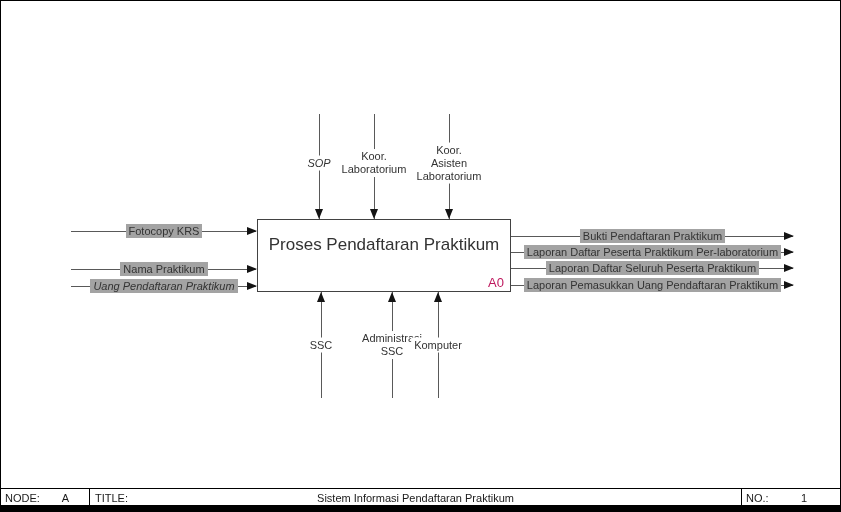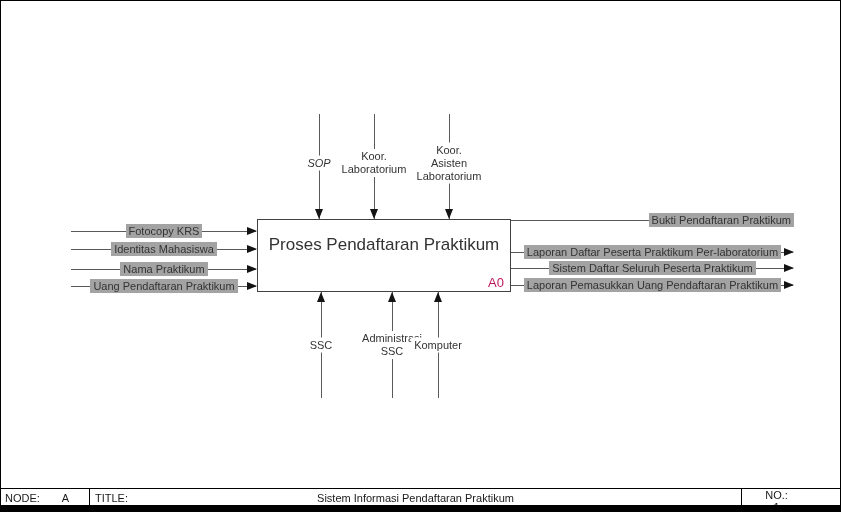--- a/index.html
+++ b/index.html
@@ -141,21 +141,20 @@
     position: absolute;
     left: 0; right: 0;
     text-align: center;
     white-space: nowrap;
   }
   .tb-no {
     width: 99px;
     border-left: 1px solid #000;
     justify-content: space-between;
     padding: 0 33px 0 4px;
-    flex-direction: column;
   }
   .bottom-strip {
     position: absolute;
     left: 0; right: 0; bottom: 0;
     height: 6px;
     background: #000;
   }
 </style>
 </head>
 <body>
@@ -179,54 +178,49 @@
     <span class="label" style="top:49px;">Koor.
 Asisten
 Laboratorium</span>
   </div>
 
   <div class="h-conn" style="left:70px; top:222px; width:186px;">
     <span class="hline"></span>
     <span class="label">Fotocopy KRS</span>
     <span class="arrow-right"></span>
   </div>
-  <div class="h-conn" style="left:70px; top:240px; width:186px;">
-    <span class="hline"></span>
-    <span class="label">Identitas Mahasiswa</span>
-    <span class="arrow-right"></span>
-  </div>
   <div class="h-conn" style="left:70px; top:260px; width:186px;">
     <span class="hline"></span>
     <span class="label">Nama Praktikum</span>
     <span class="arrow-right"></span>
   </div>
-  <div class="h-conn" style="left:70px; top:277px; width:186px;">
+  <div class="h-conn" style="left:70px; top:277px; width:186px;font-style:italic;">
     <span class="hline"></span>
     <span class="label">Uang Pendaftaran Praktikum</span>
     <span class="arrow-right"></span>
   </div>
 
   <div class="process-box">
     <div class="process-title">Proses Pendaftaran Praktikum</div>
     <div class="node-id">A0</div>
   </div>
 
-  <div class="h-conn" style="left:510px; top:211px; width:283px;justify-content:flex-end;">
+  <div class="h-conn" style="left:510px; top:227px; width:283px;">
     <span class="hline"></span>
     <span class="label">Bukti Pendaftaran Praktikum</span>
     <span class="arrow-right"></span>
   </div>
   <div class="h-conn" style="left:510px; top:243px; width:283px;">
     <span class="hline"></span>
     <span class="label">Laporan Daftar Peserta Praktikum Per-laboratorium</span>
     <span class="arrow-right"></span>
   </div>
   <div class="h-conn" style="left:510px; top:259px; width:283px;">
     <span class="hline"></span>
-    <span class="label">Sistem Daftar Seluruh Peserta Praktikum</span>
+    <span class="label">Laporan Daftar Seluruh Peserta Praktikum</span>
     <span class="arrow-right"></span>
   </div>
   <div class="h-conn" style="left:510px; top:276px; width:283px;">
     <span class="hline"></span>
     <span class="label">Laporan Pemasukkan Uang Pendaftaran Praktikum</span>
     <span class="arrow-right"></span>
   </div>
 
   <div class="v-conn" style="left:265px; top:291px; height:106px;">
     <span class="vline"></span>

